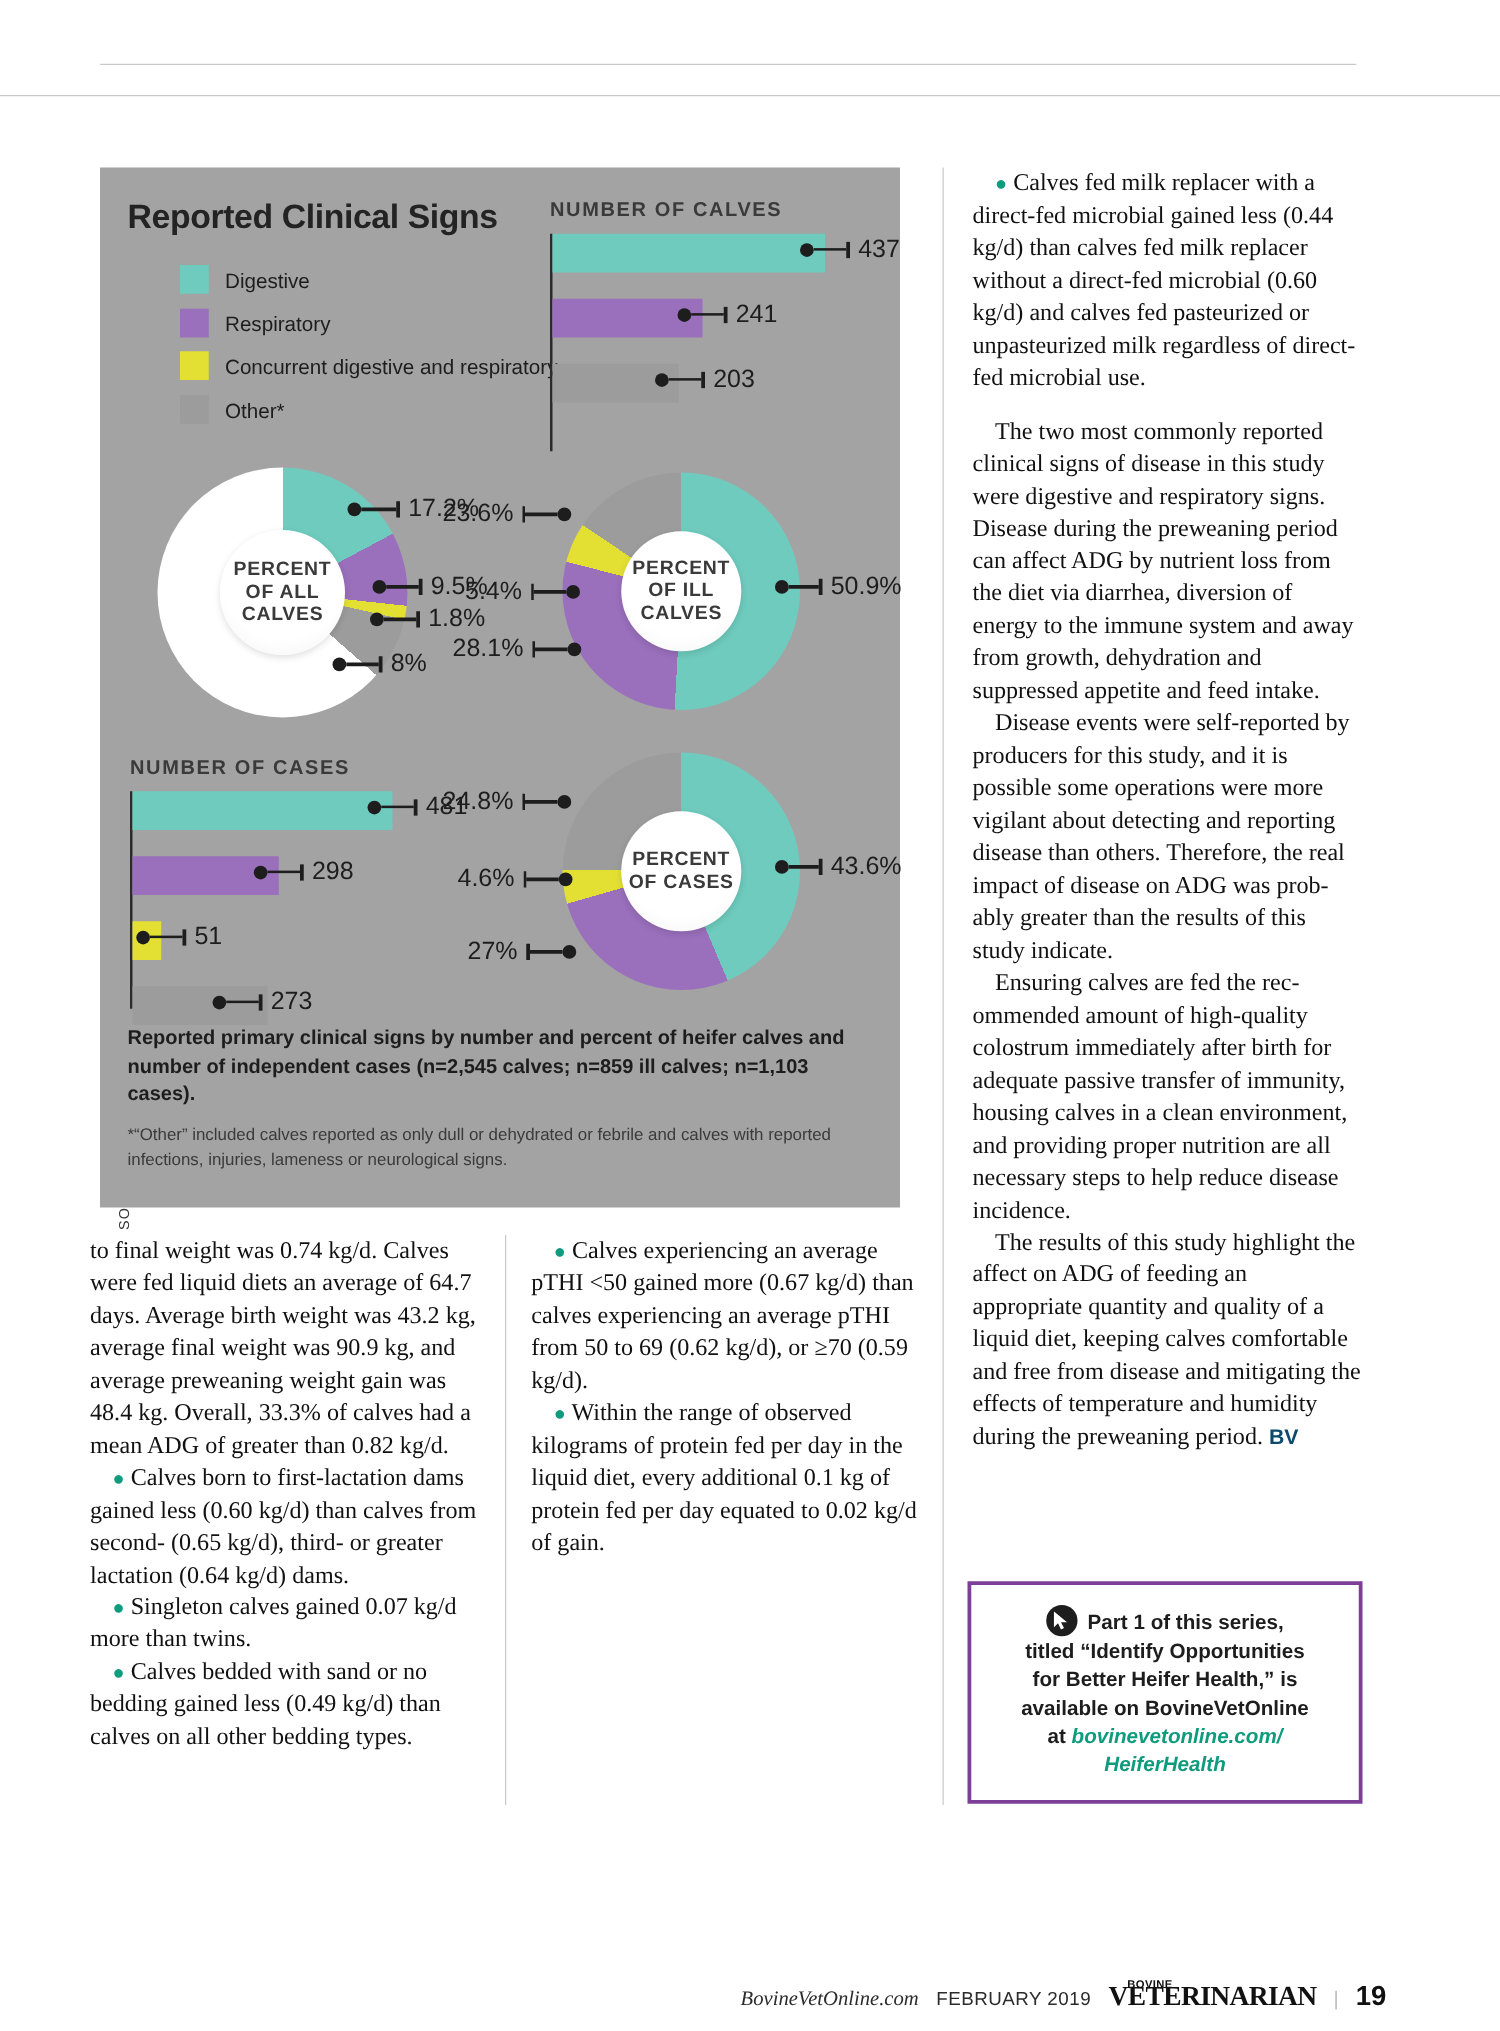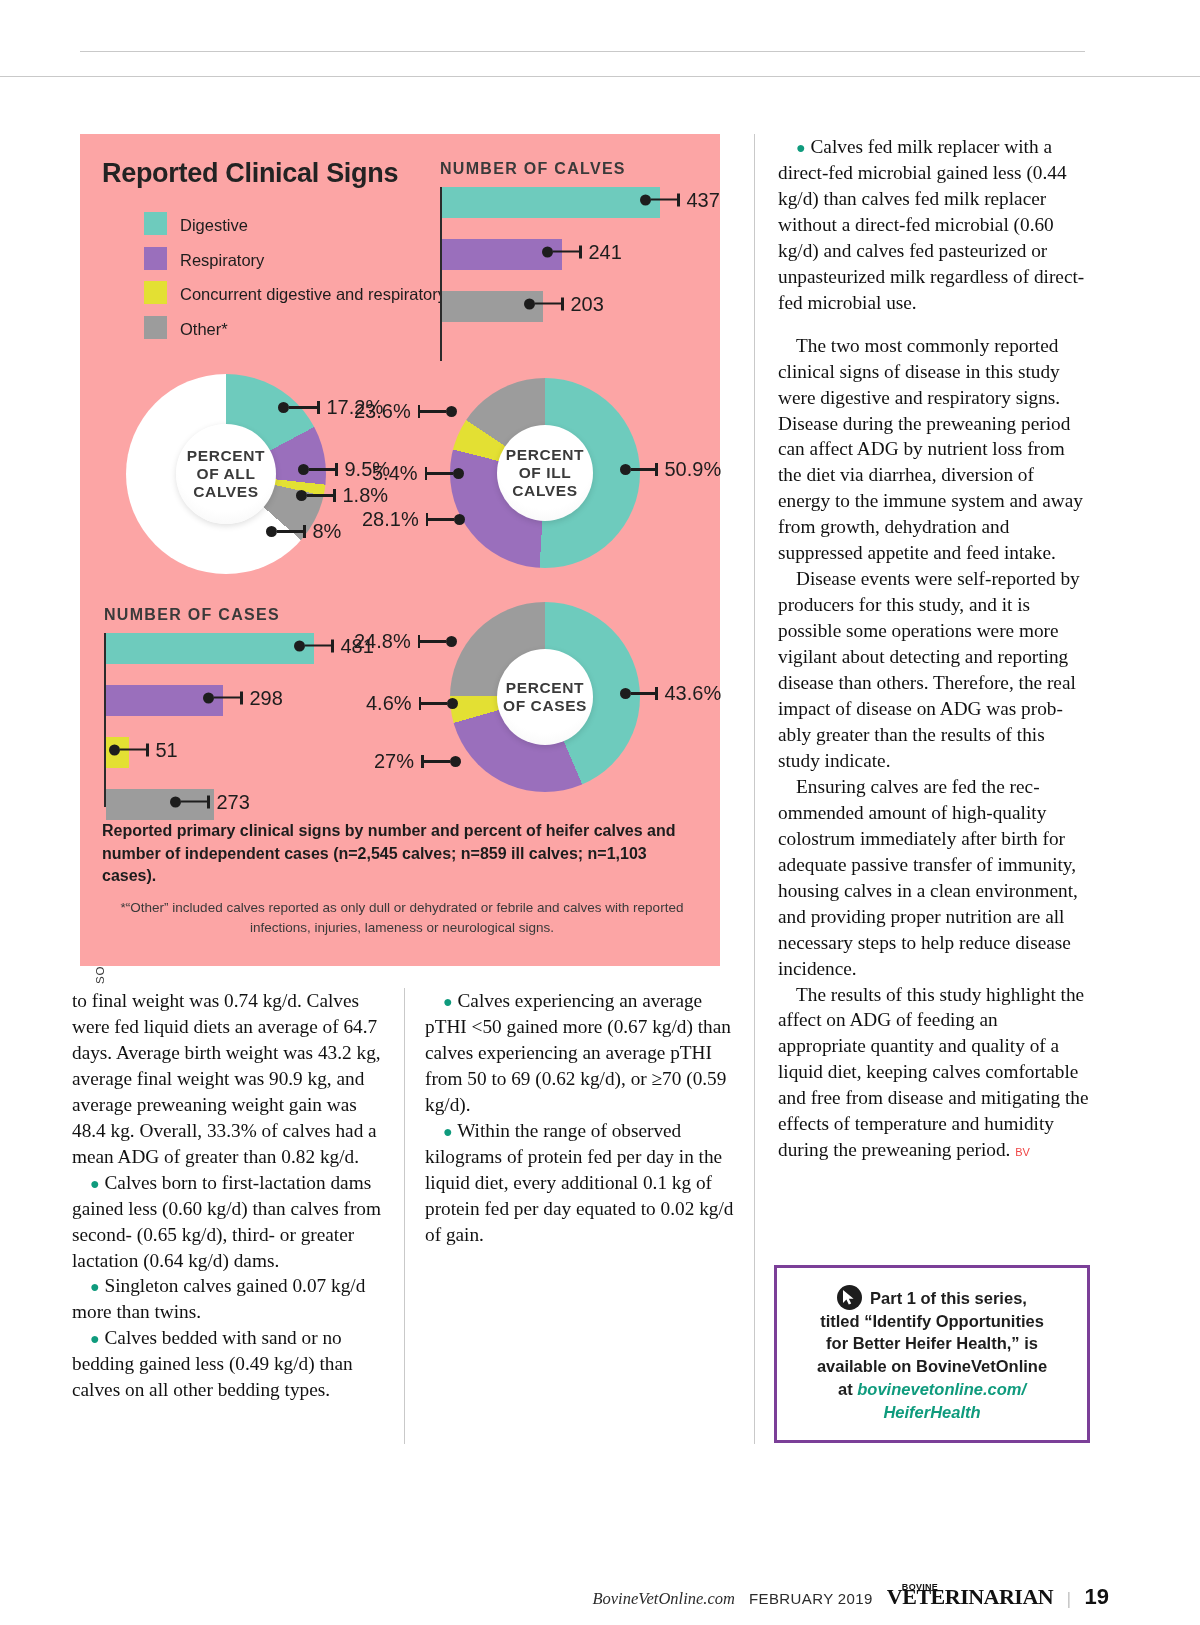--- a/index.html
+++ b/index.html
@@ -20,21 +20,21 @@
     position:absolute; left:-90px; top:790px; width:380px;
     transform: rotate(-90deg); transform-origin: center center;
     font-family:"Liberation Sans", sans-serif;
     font-size:11.5px; letter-spacing:0.9px; color:#3a3a3a; text-align:center;
     white-space:nowrap;
   }
 
   
   .infographic {
     position:absolute; left:80px; top:134px; width:640px; height:832px;
-    background:#fca5a5;
+    background:#a3a3a3;
   }
   .ig-title {
     position:absolute; left:22px; top:24px;
     font-family:"Liberation Sans", sans-serif; font-weight:bold;
     font-size:27px; color:#232323; letter-spacing:-0.3px;
   }
   .legend { position:absolute; left:22px; top:78px; }
   .legend-row { display:flex; align-items:flex-end; margin-bottom:11.5px;padding-left:42px; }
   .legend-swatch { width:23px; height:23px; margin-right:13px; flex:0 0 auto; }
   .legend-text {
@@ -86,21 +86,21 @@
 
   
   .ig-caption {
     position:absolute; left:22px; top:686px; width:600px;
     font-family:"Liberation Sans", sans-serif; font-weight:bold;
     font-size:16px; line-height:1.42; color:#1d1d1d;
   }
   .ig-footnote {
     position:absolute; left:22px; top:764px; width:600px;
     font-family:"Liberation Sans", sans-serif;
-    font-size:13.5px; line-height:1.45; color:#3a3a3a;text-align:center;
+    font-size:13.5px; line-height:1.45; color:#3a3a3a;
   }
 
   
   .col {
     position:absolute;
     font-family:"Liberation Serif", serif;
     font-size:19.3px; line-height:1.345; color:#111;
     text-align:left;
   }
   .col p { margin:0; text-indent:18px; }
@@ -111,21 +111,21 @@
 
   .col-left   { left:72px;  top:988px;  width:312px; }
   .col-mid    { left:425px; top:988px;  width:312px; }
   .col-right  { left:778px; top:134px;  width:312px; }
 
   .divider-v { position:absolute; width:1px; background:#c9c9c9; }
   .div-1 { left:754px; top:134px; height:1310px; }
   .div-2 { left:404px; top:988px; height:456px; }
 
   
-  .bv { color:#ef4444; font-family:"Liberation Sans", sans-serif; font-weight:normal; font-size:11px; }
+  .bv { color:#0c4a6e; font-family:"Liberation Sans", sans-serif; font-weight:bold; font-size:17px; }
 
   
   .promo {
     position:absolute; left:774px; top:1265px; width:316px; height:178px;
     border:3px solid #7b3f98; background:#fff;
     display:flex; align-items:center; justify-content:center;
   }
   .promo-inner {
     font-family:"Liberation Sans", sans-serif; font-weight:bold;
     font-size:16.5px; line-height:1.38; color:#1d1d1d; text-align:center;

